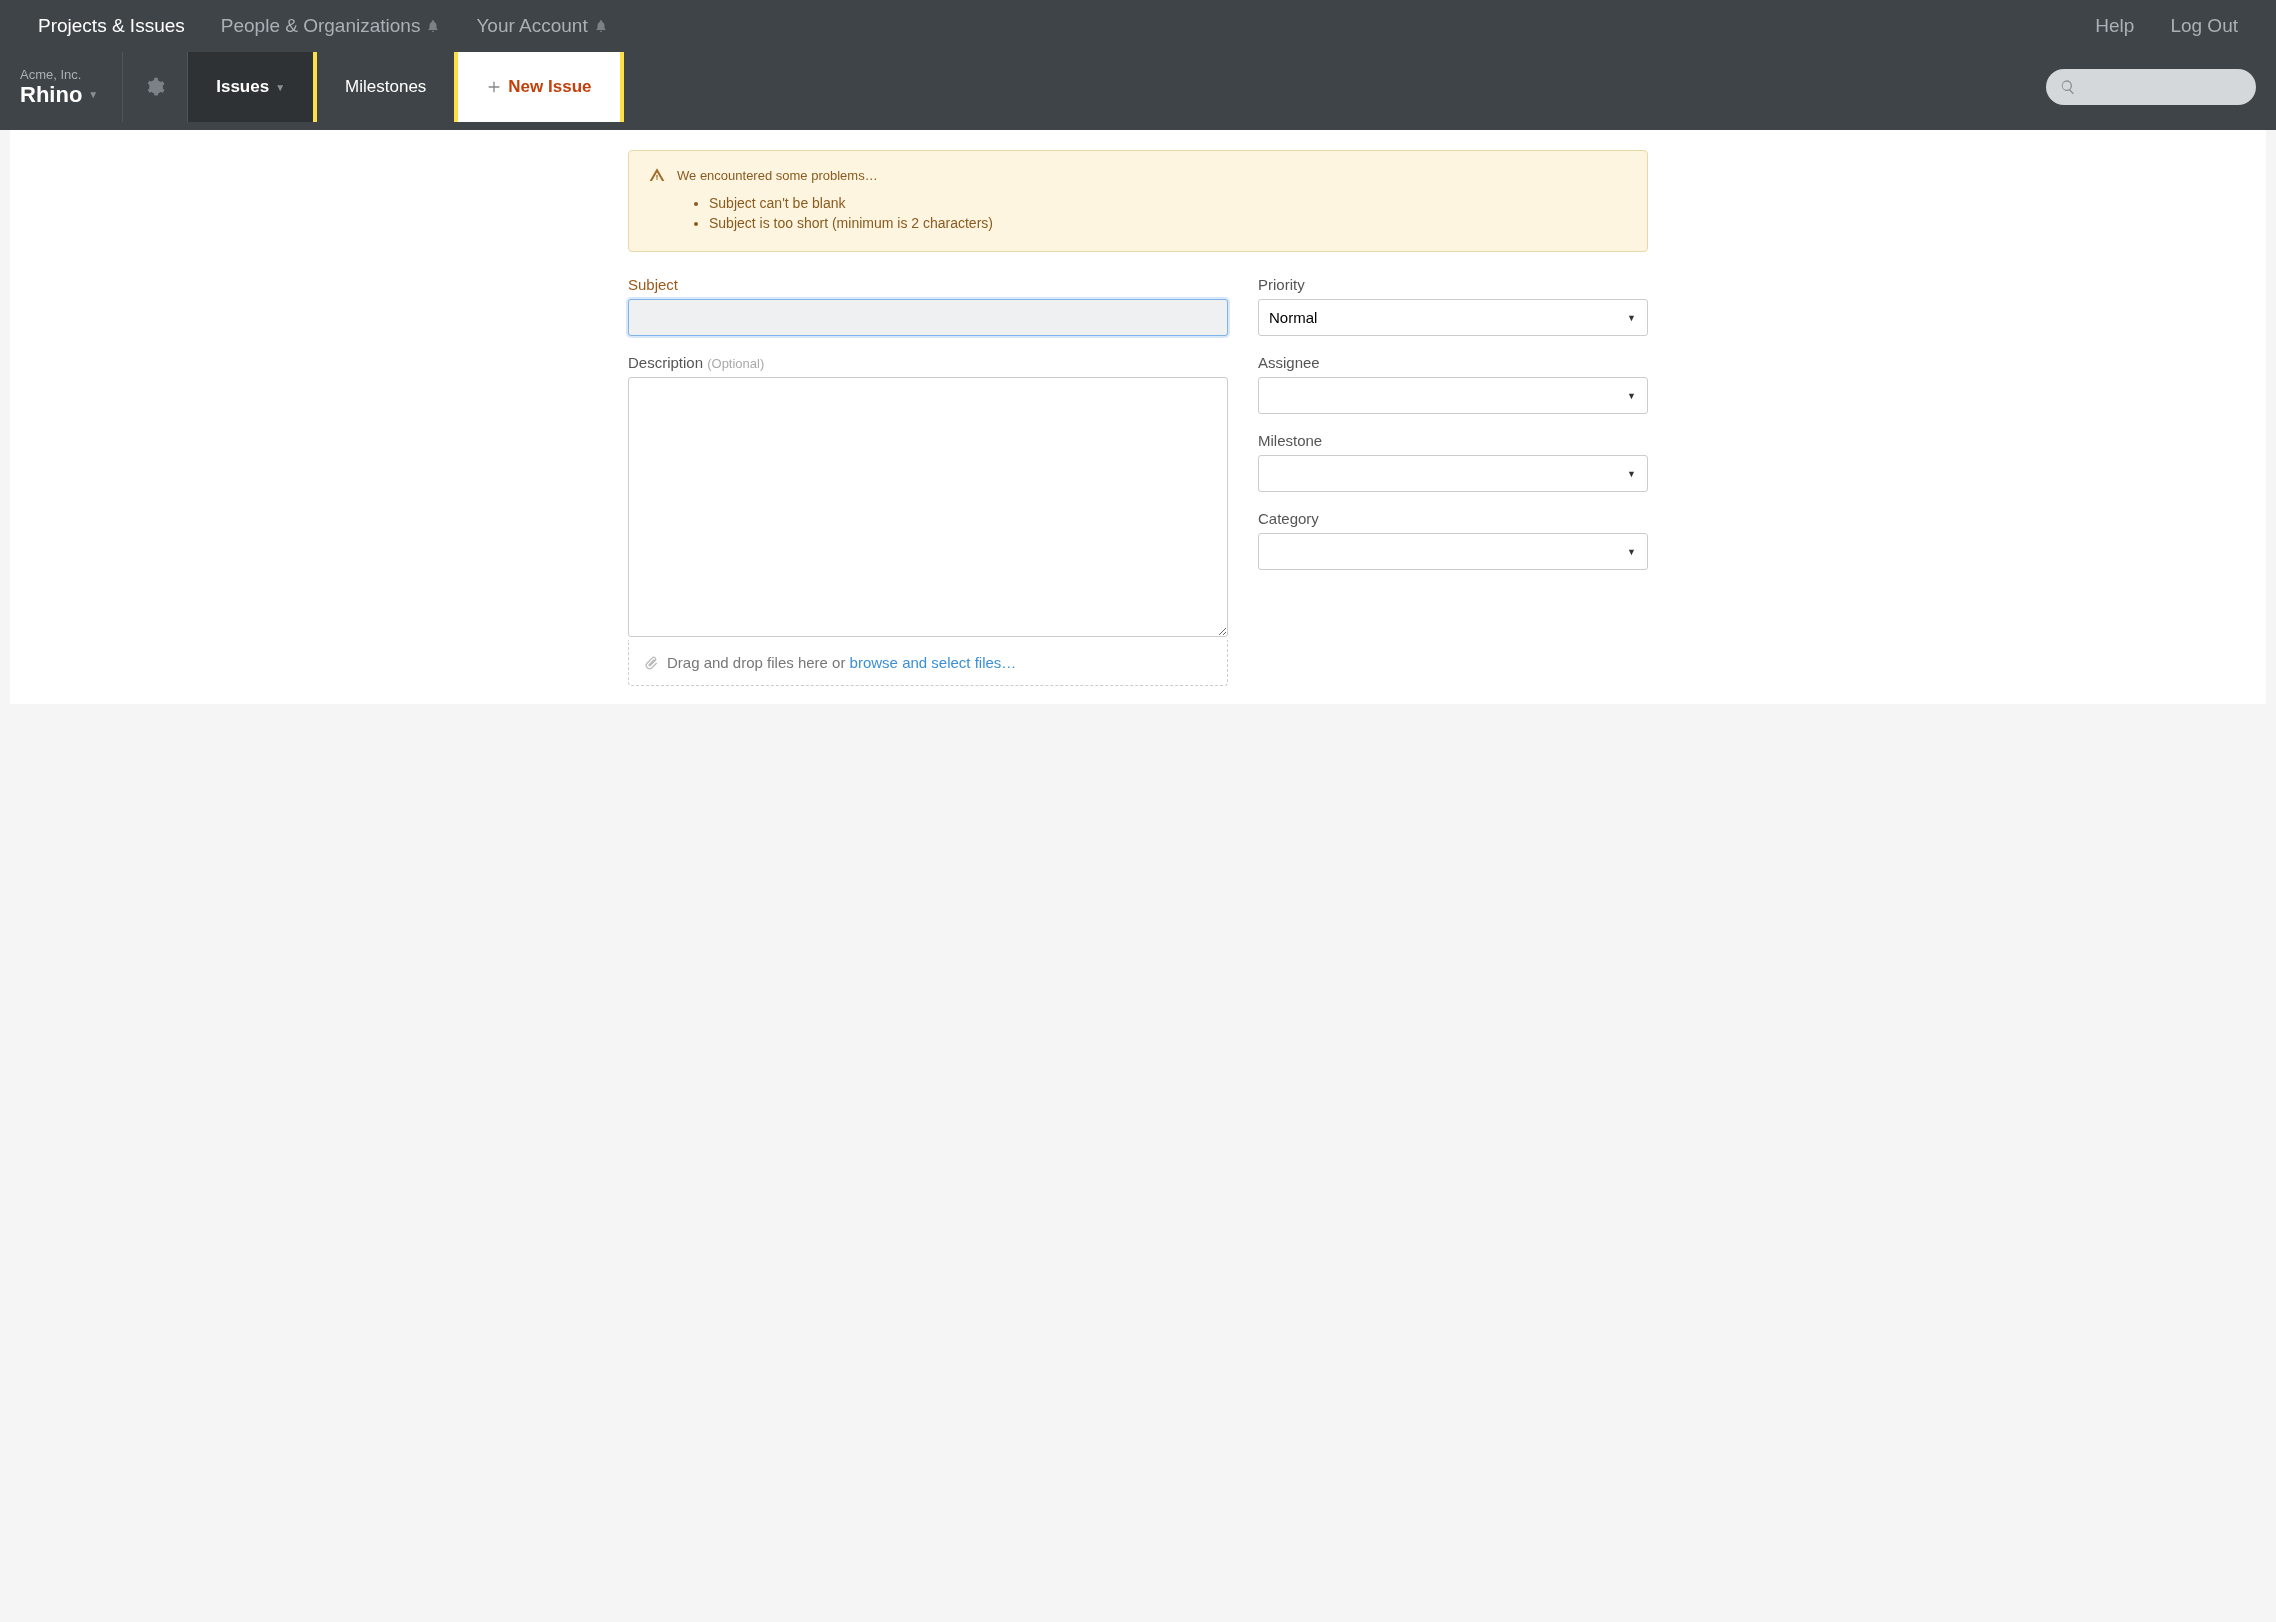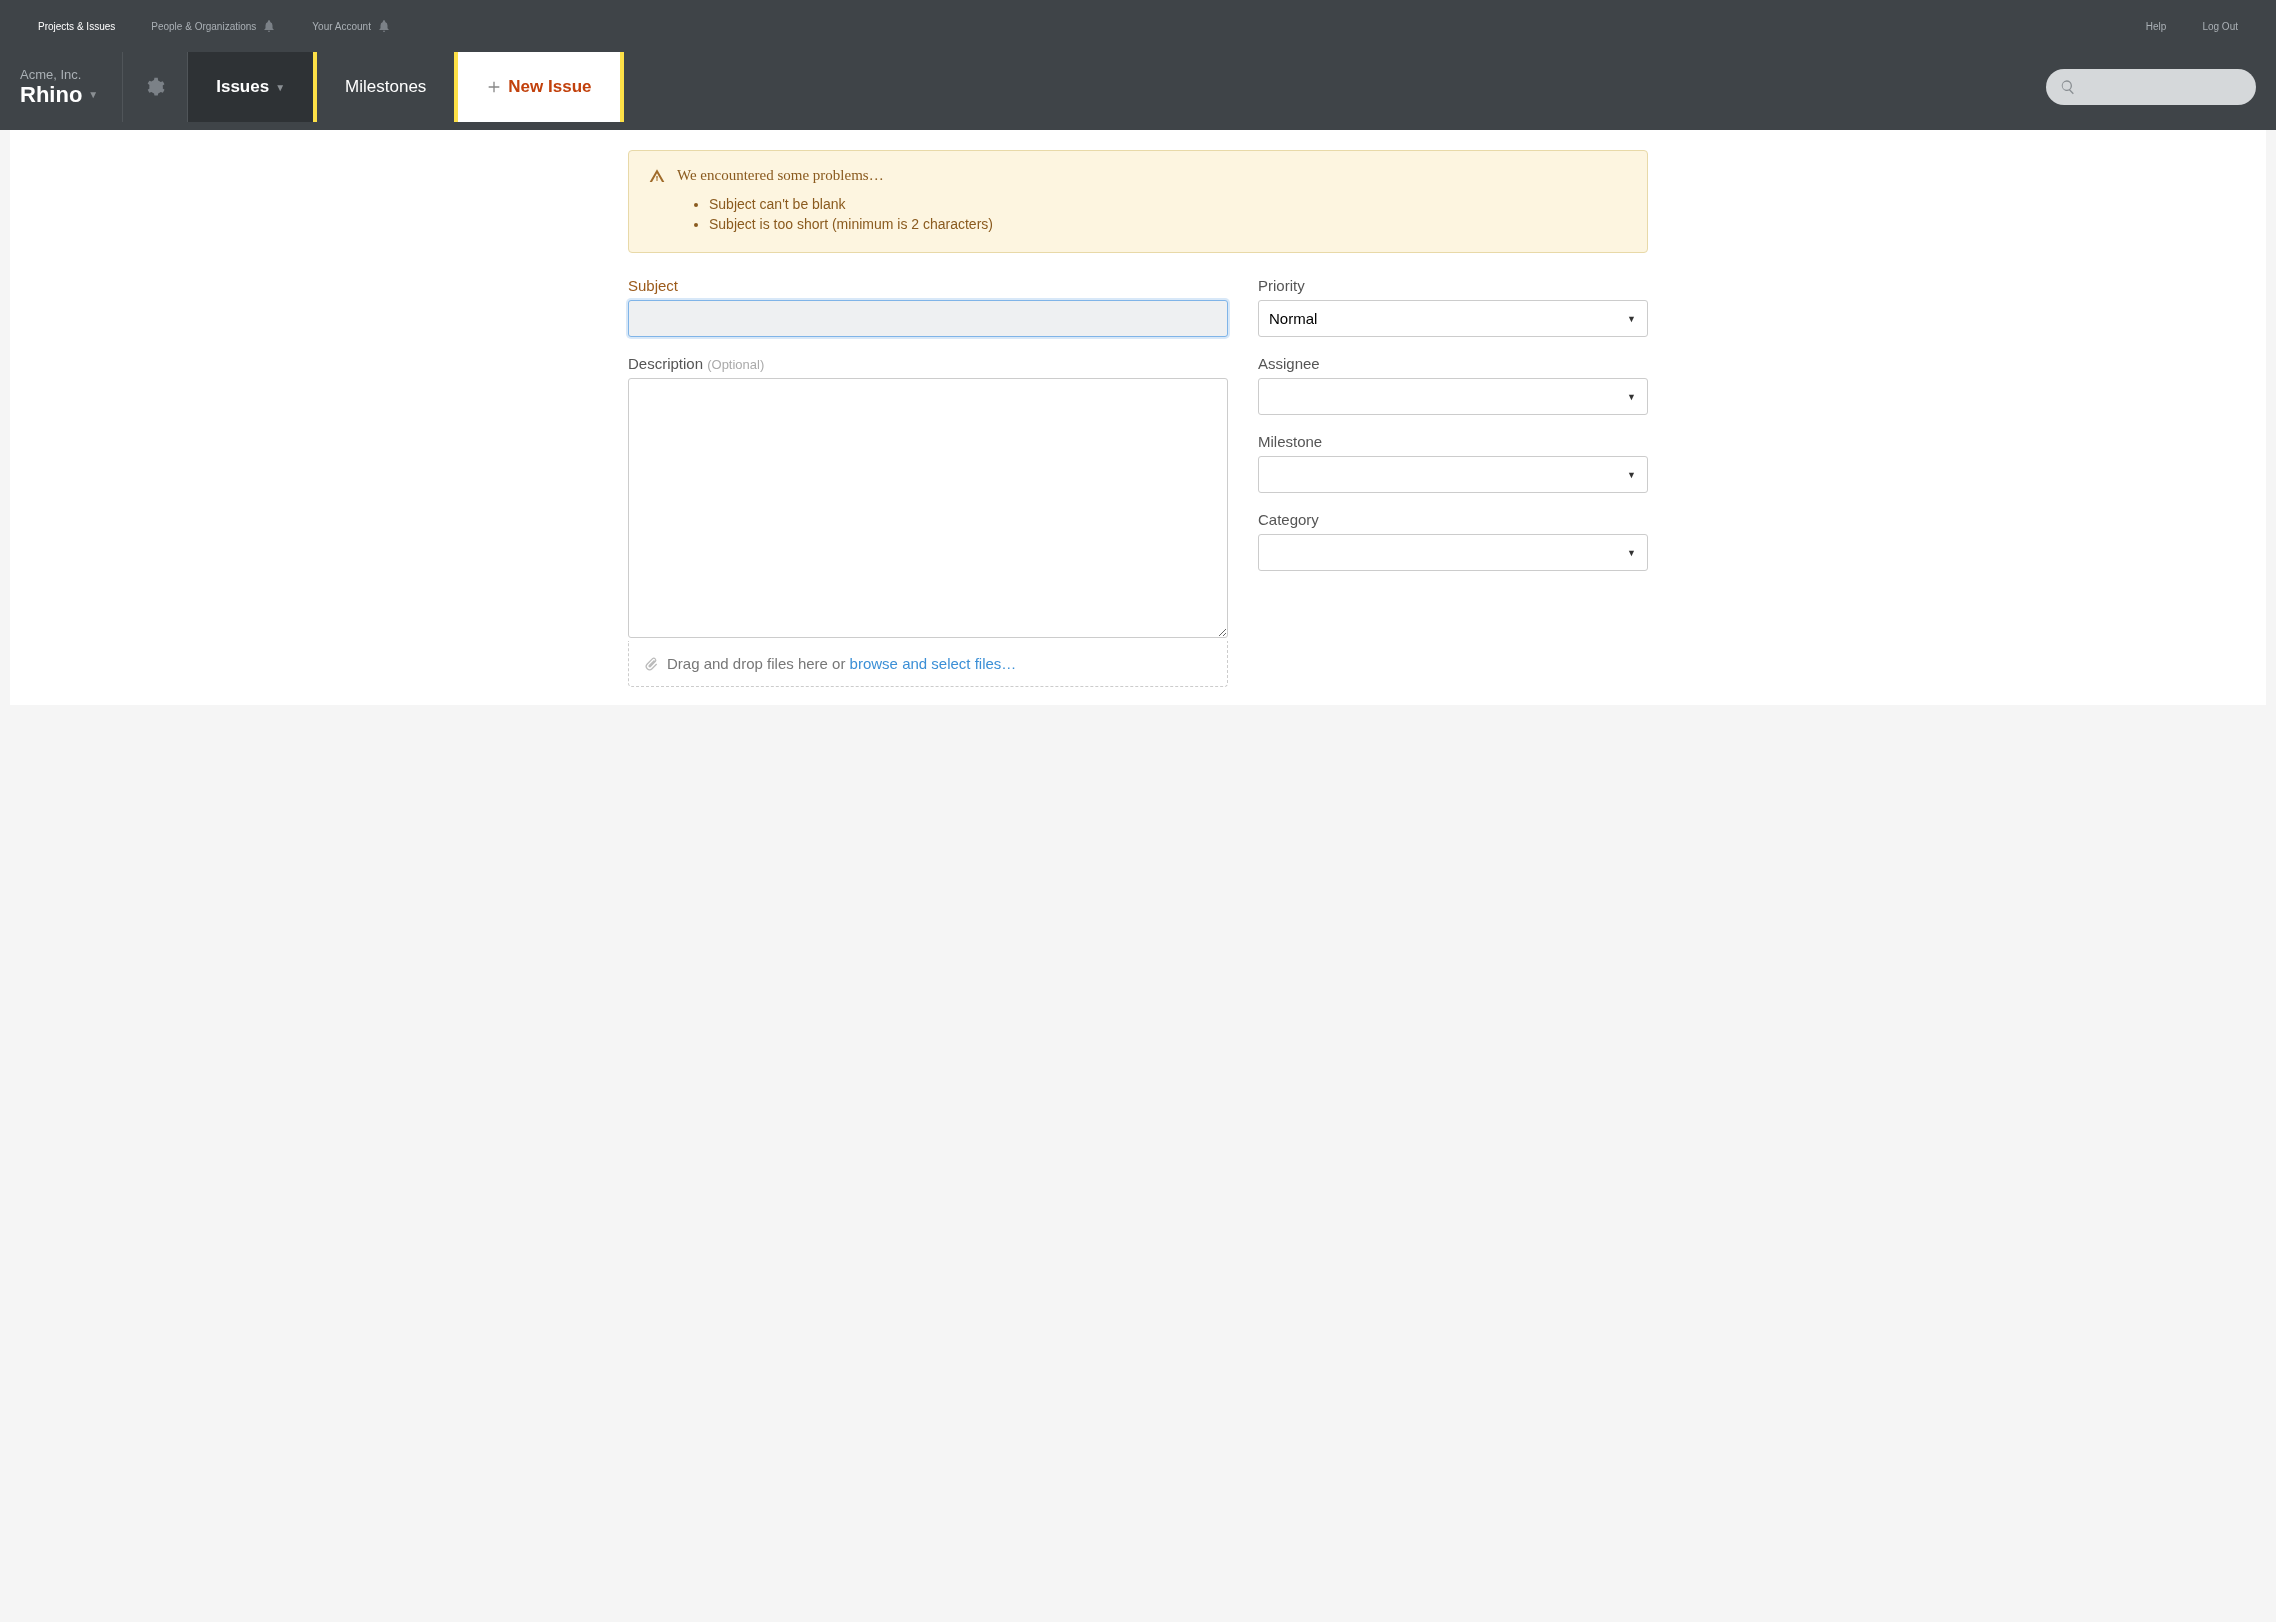--- a/index.html
+++ b/index.html
@@ -1,20 +1,20 @@
 <!DOCTYPE html>
 <html><head>
   <meta charset="utf-8">
   <style>
     * { box-sizing: border-box; margin: 0; padding: 0; }
     body { font-family: "Helvetica Neue", Arial, sans-serif; background: #f5f5f5; color: #333; font-size: 14px; }
     
     
     .topnav { background: #3f4448; display: flex; align-items: center; padding: 0 20px; height: 52px; }
-    .topnav-item { color: #aab0b5; padding: 11px 18px; font-size: 10px; display: flex; align-items: center; gap: 6px; cursor: pointer; height: 100%; }
+    .topnav-item { color: #aab0b5; padding: 11px 18px; font-size: 19px; display: flex; align-items: center; gap: 6px; cursor: pointer; height: 100%; }
     .topnav-item.active { color: #fff; font-weight: 500; }
     .topnav-spacer { flex: 1; }
     .bell-icon { width: 14px; height: 14px; fill: #7b8187; }
     
     
     .subnav { background: #3f4448; display: flex; align-items: stretch; height: 78px; padding: 0 20px 8px 0; }
     .org-block { padding: 12px 24px 12px 20px; display: flex; flex-direction: column; justify-content: center; border-right: 1px solid #505559; }
     .org-name { color: #aab0b5; font-size: 13px; }
     .project-name { color: #fff; font-size: 22px; font-weight: 600; display: flex; align-items: center; gap: 6px; }
     .gear-block { padding: 0 22px; display: flex; align-items: center; border-right: 1px solid #505559; cursor: pointer; }
@@ -27,21 +27,21 @@
     .search-box { align-self: center; background: #d5d8da; border-radius: 20px; height: 36px; width: 210px; display: flex; align-items: center; padding: 0 14px; }
     .search-icon { width: 16px; height: 16px; fill: #8a8f93; }
     .caret-down { font-size: 10px; color: #8a8f93; }
     
     
     .main { background: #fff; margin: 0 10px 10px 10px; padding: 20px 0 0 0; }
     .container { max-width: 1060px; margin: 0 auto; padding: 0 20px; }
     
     
     .alert { background: #fdf5e0; border: 1px solid #e8d9a8; border-radius: 4px; padding: 16px 20px; margin-bottom: 24px; color: #8a5a1e; }
-    .alert-header { display: flex; align-items: center; gap: 12px; font-size: 15px; margin-bottom: 12px; font-family: Liberation Serif, serif; }
+    .alert-header { display: flex; align-items: center; gap: 12px; font-size: 13px; margin-bottom: 12px; }
     .warn-icon { width: 16px; height: 16px; fill: #a06b2a; }
     .alert ul { list-style: disc; padding-left: 60px; }
     .alert li { margin: 4px 0; font-size: 14px; }
     
     
     .form-row { display: flex; gap: 30px; }
     .form-left { flex: 1; min-width: 0; }
     .form-right { width: 390px; }
     .field { margin-bottom: 18px; }
     .field-label { font-size: 15px; color: #555; margin-bottom: 6px; display: block; font-weight: 500; }

